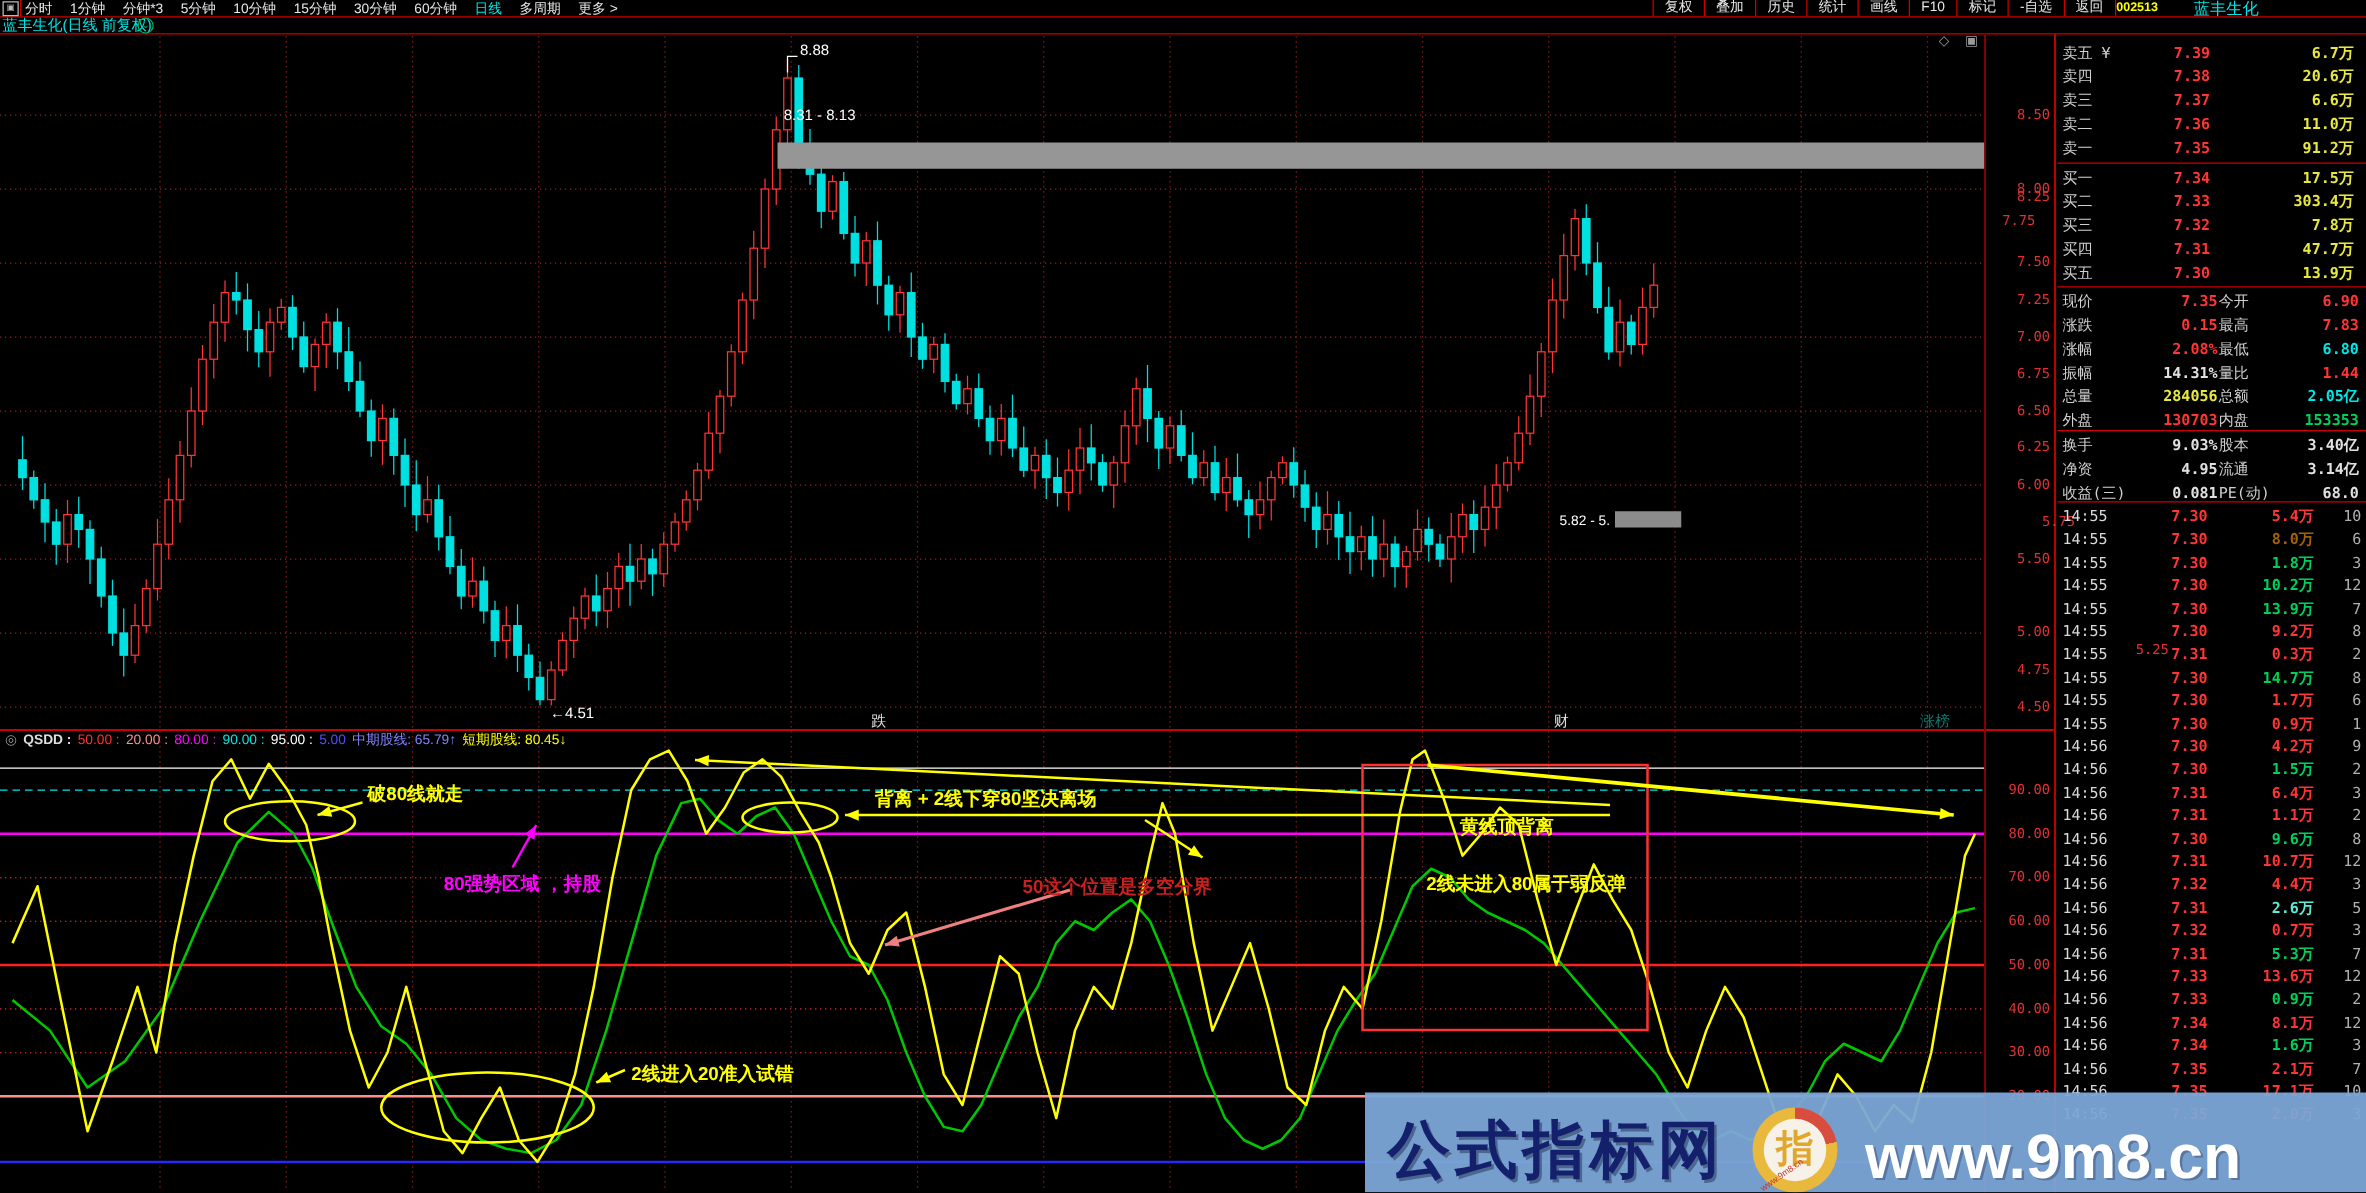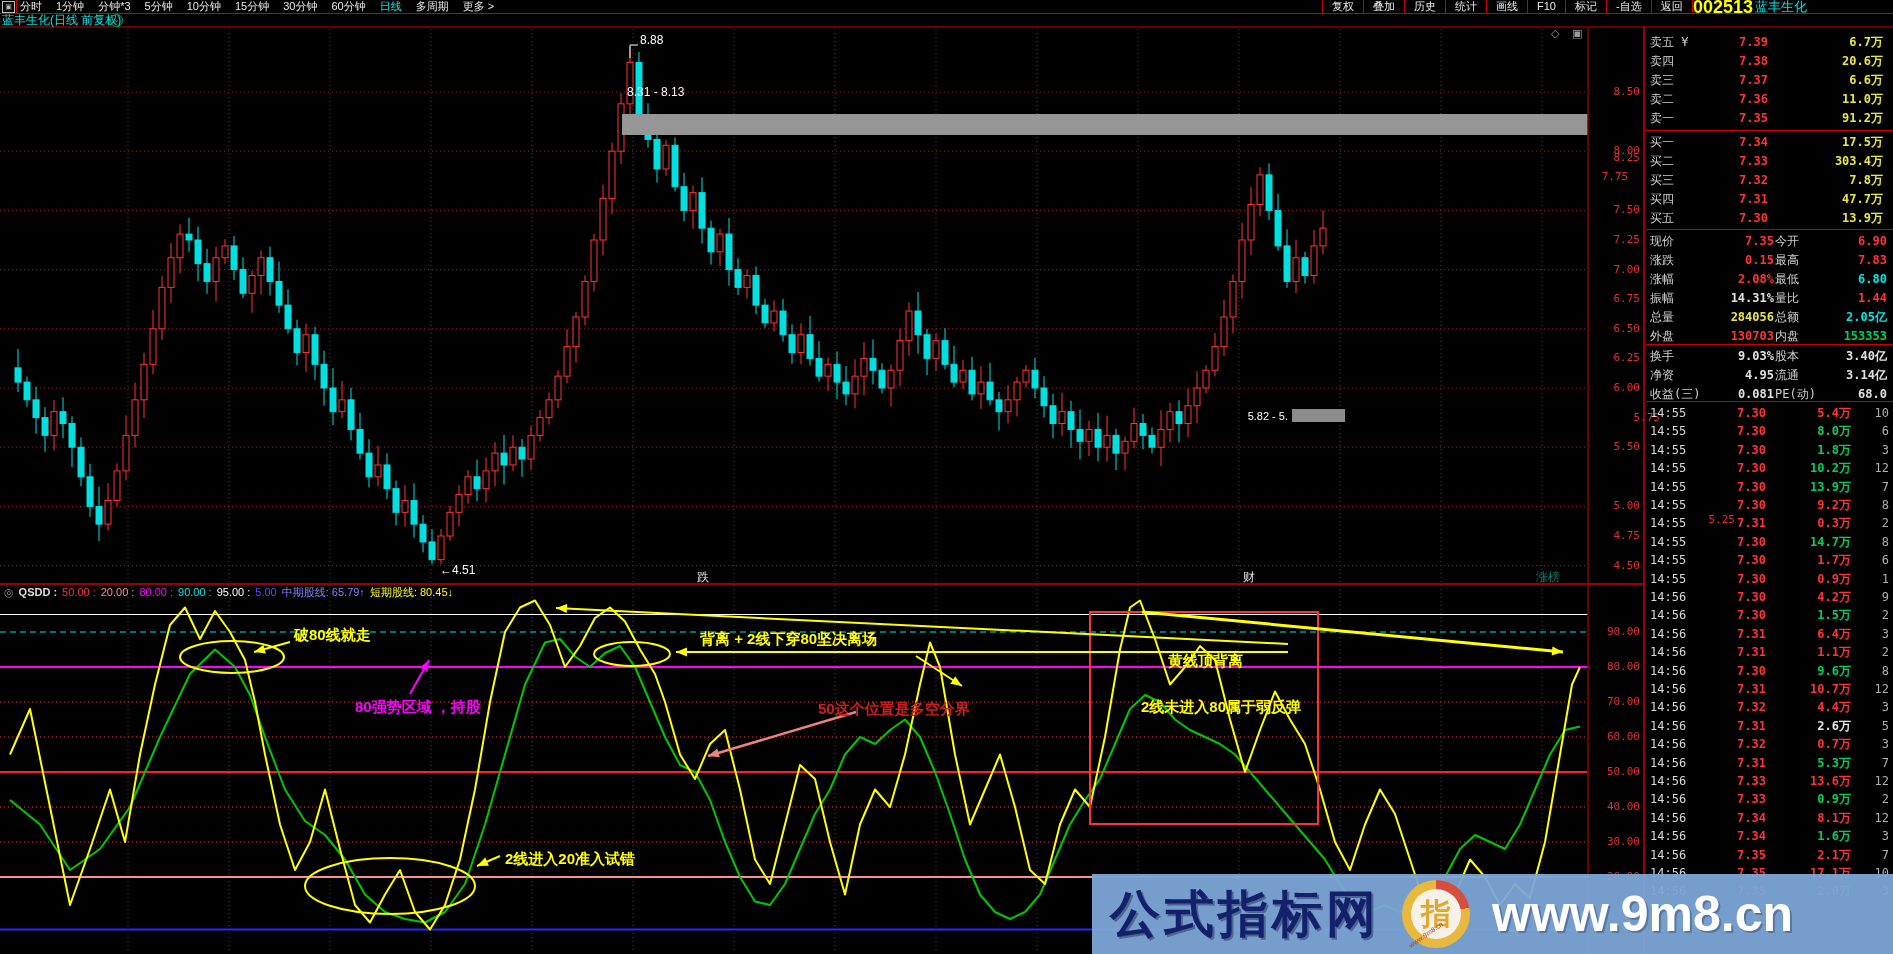--- a/index.html
+++ b/index.html
@@ -11,21 +11,21 @@
   #topbar{left:0;top:0;width:1893px;height:13px;border-bottom:1px solid #c00;background:#000;}
   #tabs{position:absolute;left:20px;top:0;height:13px;display:flex;gap:14px;align-items:center;
         font-size:11px;color:#e8e8e8;white-space:nowrap;}
   .tab{cursor:default;}
   .tab.active{color:#00e5e5;}
   #winicon{left:2px;top:1px;width:11px;height:10px;border:1px solid #bbb;color:#bbb;font-size:7px;line-height:9px;text-align:center;}
   #tabsep{left:16px;top:0;width:1px;height:13px;background:#c00;}
   #rmenu{position:absolute;left:1322px;top:0;height:13px;display:flex;font-size:11px;color:#e8e8e8;}
   .rmi{padding:0 9px;border-left:1px solid #c00;line-height:13px;white-space:nowrap;}
   .rmi:last-child{border-right:1px solid #c00;}
-  #stockcode{left:1693px;top:0;font-size:18px;font-weight:bold;color:#ffff00;line-height:14px;}
+  #stockcode{left:1693px;top:0;font-size:10px;font-weight:bold;color:#ffff00;line-height:14px;}
   #stockname{left:1755px;top:0;font-size:13px;color:#00e5e5;line-height:14px;}
   
   #titlerow{left:2px;top:13px;height:14px;font-size:12px;color:#00e5e5;line-height:14px;}
   #titlechev{left:110px;top:14px;width:11px;height:11px;border:1px solid #00b060;border-radius:50%;
              color:#00b060;font-size:8px;line-height:10px;text-align:center;}
   .cornericon{top:27px;color:#999;font-size:11px;line-height:12px;}
   
   .plabel{width:50px;text-align:right;font-size:11px;color:#e03030;line-height:12px;}
   
   #qhdr{left:4px;top:586px;height:13px;display:flex;gap:5px;font-size:11px;line-height:13px;white-space:nowrap;}
@@ -38,21 +38,21 @@
   .qrow .v1{position:absolute;left:56px;width:70px;text-align:right;font-weight:bold;}
   .qrow .v2{position:absolute;right:4px;font-weight:bold;}
   .trow{left:1648px;width:245px;height:18px;font-size:12px;line-height:18px;}
   .trow .tt{position:absolute;left:2px;color:#d8d8d8;}
   .trow .tp{position:absolute;left:62px;width:56px;text-align:right;color:#ff3434;font-weight:bold;}
   .trow .tv{position:absolute;right:42px;font-weight:bold;}
   .trow .tn{position:absolute;right:4px;width:30px;text-align:right;color:#b0b0b0;}
   .redline{background:#c00;}
   
   #banner{left:1092px;top:874px;width:801px;height:80px;background:rgba(124,166,215,0.95);
-          display:flex;align-items:center;gap:22px;padding-left:18px;box-sizing:border-box;z-index:6;}
+          display:flex;align-items:flex-end;gap:22px;padding-left:18px;box-sizing:border-box;z-index:6;}
   #banner-name{font-size:50px;font-weight:bold;color:#14206b;letter-spacing:4px;
                text-shadow:2px 2px 0 rgba(0,0,30,0.35);white-space:nowrap;}
   #banner-logo{position:relative;width:68px;height:68px;border-radius:50%;flex:0 0 68px;
      background:conic-gradient(#d84d3e 0 22%, #e8b93c 22% 100%);}
   #banner-logo .inner{position:absolute;left:9px;top:9px;width:50px;height:50px;border-radius:50%;
      background:#f6f2e8;text-align:center;line-height:50px;font-size:30px;font-weight:bold;color:#e0a72c;}
   #banner-logo .ring-txt{position:absolute;left:4px;bottom:10px;font-size:7px;color:#c0392b;transform:rotate(-35deg);}
   #banner-url{font-size:50px;font-weight:bold;color:#fff;white-space:nowrap;
               text-shadow:2px 2px 0 rgba(0,0,30,0.25);}
   svg{position:absolute;left:0;top:0;}
@@ -644,21 +644,21 @@
       <div class="abs redline" style="left: 1646px; top: 401px; width: 247px; height: 1px;"></div>
       <div class="abs trow mono" style="top: 404px;">
         <span class="tt">14:55</span>
   <span class="tp">7.30</span>
   <span class="tv" style="color:#ff3434">5.4万</span>
   <span class="tn">10</span>
       </div>
       <div class="abs trow mono" style="top: 422.4px;">
         <span class="tt">14:55</span>
   <span class="tp">7.30</span>
-  <span class="tv" style="color:#22c55e">8.0万</span>
+  <span class="tv" style="color:#a16207">8.0万</span>
   <span class="tn">6</span>
       </div>
       <div class="abs trow mono" style="top: 440.8px;">
         <span class="tt">14:55</span>
   <span class="tp">7.30</span>
   <span class="tv" style="color:#00d05a">1.8万</span>
   <span class="tn">3</span>
       </div>
       <div class="abs trow mono" style="top: 459.2px;">
         <span class="tt">14:55</span>
@@ -740,21 +740,21 @@
       </div>
       <div class="abs trow mono" style="top: 698.4px;">
         <span class="tt">14:56</span>
   <span class="tp">7.32</span>
   <span class="tv" style="color:#ff3434">4.4万</span>
   <span class="tn">3</span>
       </div>
       <div class="abs trow mono" style="top: 716.8px;">
         <span class="tt">14:56</span>
   <span class="tp">7.31</span>
-  <span class="tv" style="color:#e5e5e5">2.6万</span>
+  <span class="tv" style="color:#5eead4">2.6万</span>
   <span class="tn">5</span>
       </div>
       <div class="abs trow mono" style="top: 735.2px;">
         <span class="tt">14:56</span>
   <span class="tp">7.32</span>
   <span class="tv" style="color:#ff3434">0.7万</span>
   <span class="tn">3</span>
       </div>
       <div class="abs trow mono" style="top: 753.6px;">
         <span class="tt">14:56</span>

